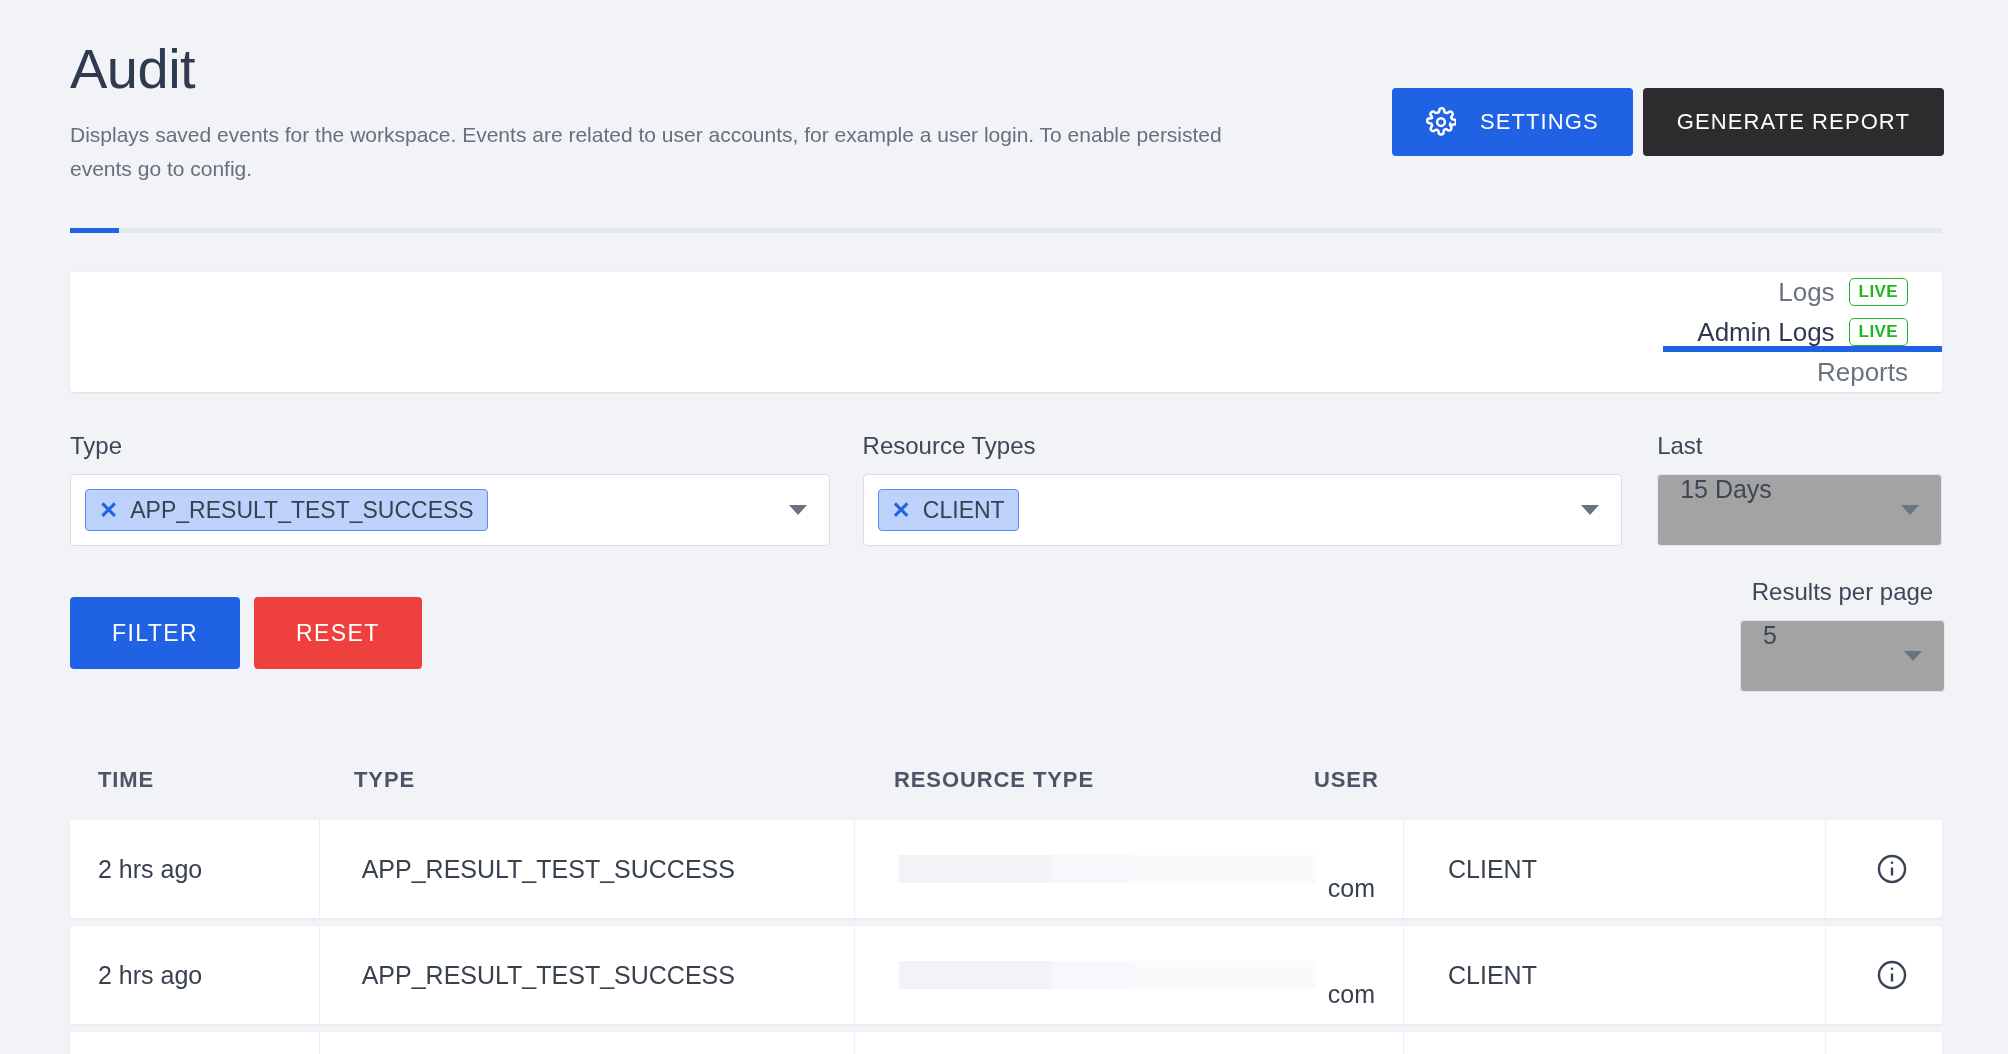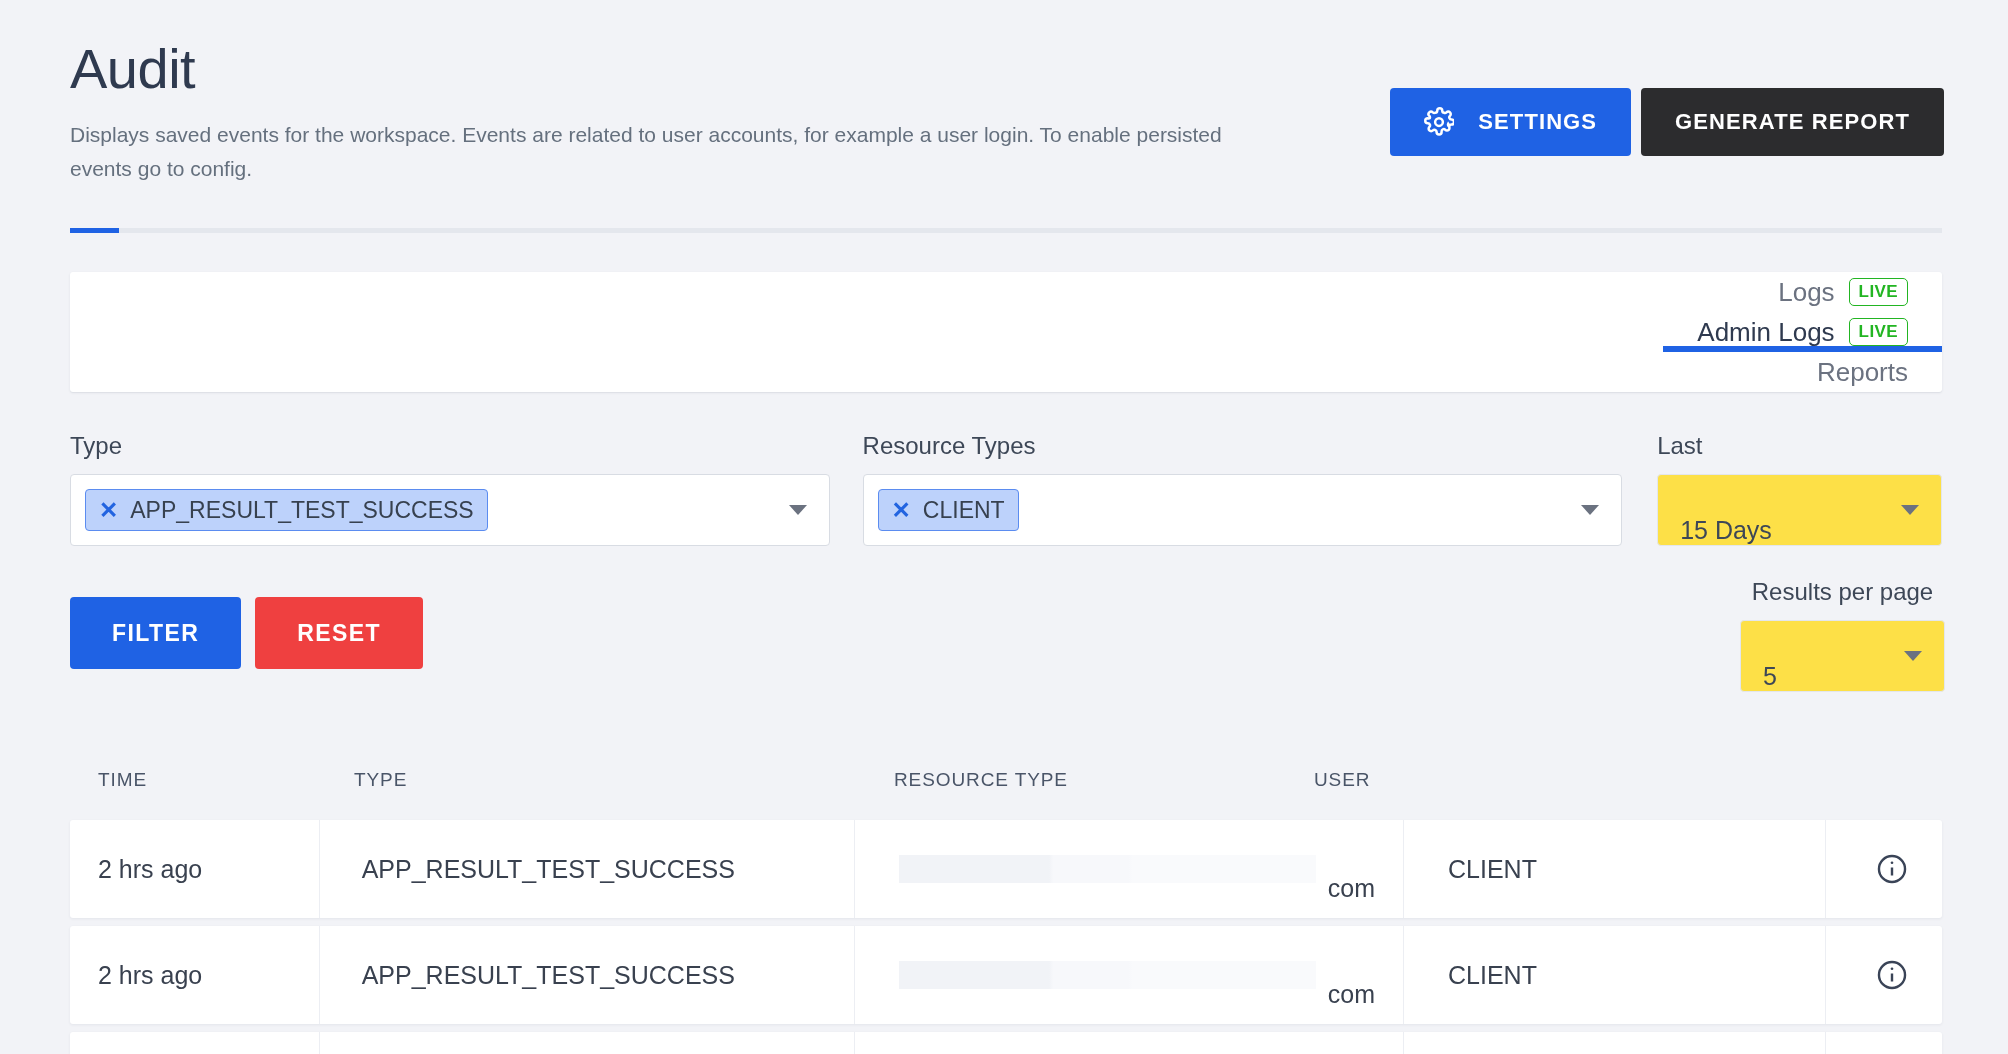--- a/index.html
+++ b/index.html
@@ -49,21 +49,21 @@
     display: flex;
     align-items: center;
     gap: 10px;
     padding-top: 50px;
   }
   .btn {
     border: none;
     border-radius: 4px;
     font-size: 22px;
     letter-spacing: 1.1px;
-    font-weight: 700;
+    font-weight: 400;
     color: #ffffff;
     cursor: pointer;
     font-family: "Liberation Sans", sans-serif;
     display: inline-flex;
     align-items: center;
     justify-content: center;
     gap: 24px;
     white-space: nowrap;
   }
   .btn-settings {
@@ -202,26 +202,26 @@
     right: 22px;
     top: 50%;
     transform: translateY(-50%);
     width: 0; height: 0;
     border-left: 9px solid transparent;
     border-right: 9px solid transparent;
     border-top: 10px solid #6b7280;
   }
 
   .select-box {
-    background: #fde047;
+    background: #a3a3a3;
     border: 1px solid #e3e6ec;
     border-radius: 4px;
     height: 72px;
     display: flex;
-    align-items: flex-end;
+    align-items: flex-start;
     padding: 0 22px;
     position: relative;
     cursor: pointer;
   }
   .select-value {
     font-size: 25px;
     color: #3d4757;
   }
 
   
@@ -271,22 +271,22 @@
     top: 740px;
     width: 1872px;
   }
   .thead {
     display: flex;
     align-items: center;
     height: 80px;
     padding: 0 0 0 0;
   }
   .th {
-    font-size: 19px;
-    font-weight: 400;
+    font-size: 22px;
+    font-weight: 700;
     letter-spacing: 0.9px;
     color: #4a5568;
   }
   .c-time { width: 258px; padding-left: 28px; }
   .c-type { width: 538px; padding-left: 26px; }
   .c-user { width: 552px; padding-left: 28px; }
   .c-res  { width: 420px; padding-left: 28px; }
   .c-act  { width: 104px; display: flex; align-items: center; justify-content: center; }
 
   .row {

